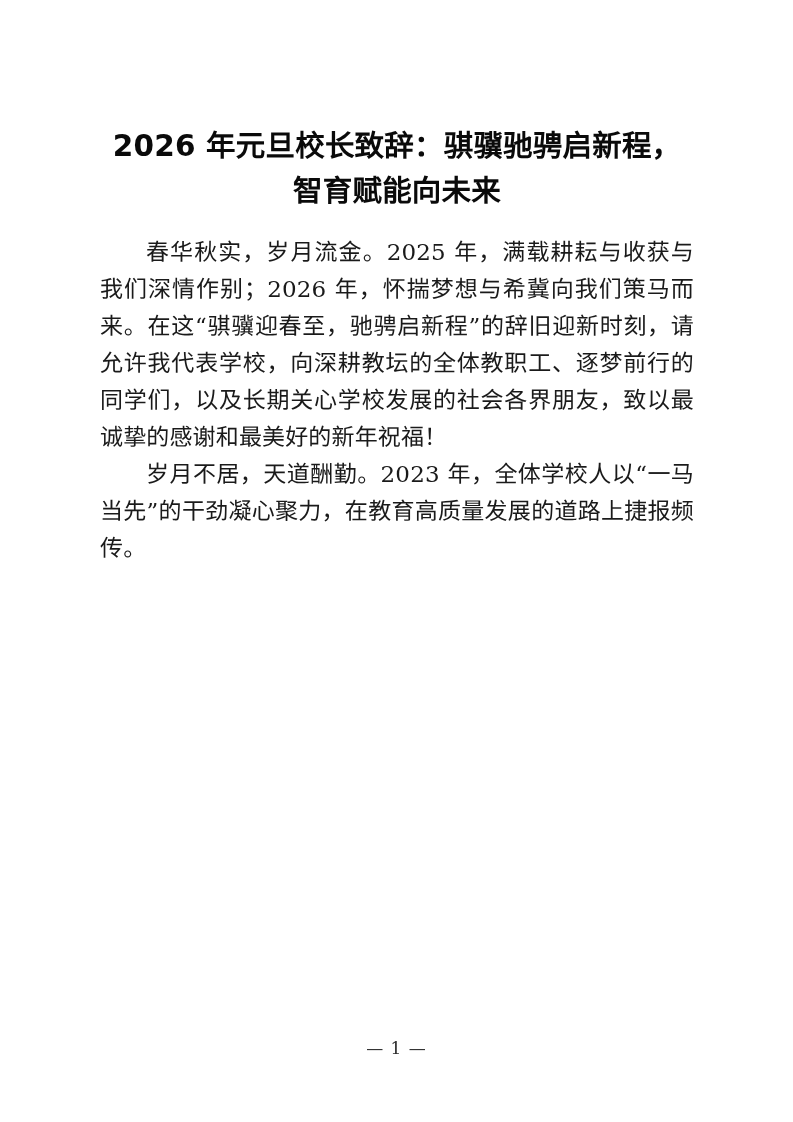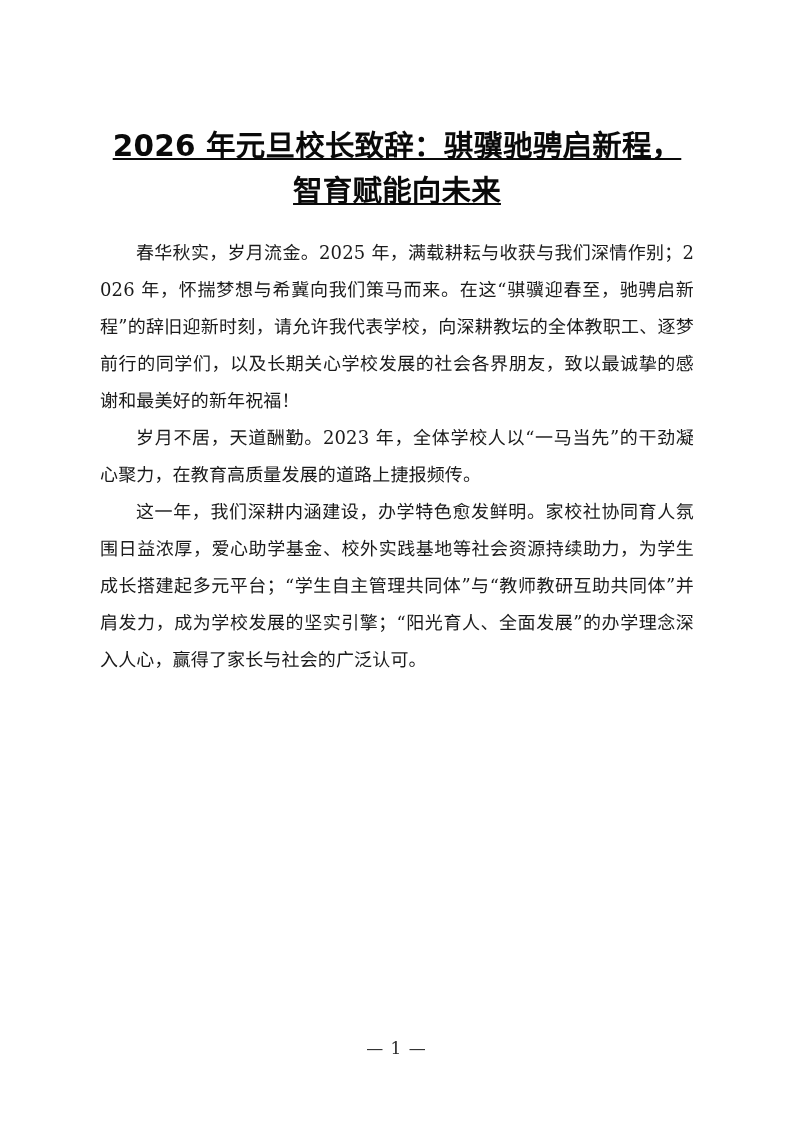--- a/index.html
+++ b/index.html
@@ -32,35 +32,34 @@
     top: 104px;
     width: 594px;
     text-align: center;
     font-family: "DejaVu Sans", "Liberation Sans", sans-serif;
     font-weight: 700;
     font-size: 29.5px;
     line-height: 45px;
     letter-spacing: 0.2px;
     color: #0a0a0a;
     white-space: pre-line;
-    text-decoration: underline;
   }
 
   
   .body-block {
     position: absolute;
     left: 100px;
     top: 234px;
     width: 594px;
   }
 
   .para {
     margin: 0;
     font-family: "DejaVu Serif", "Liberation Serif", serif;
-    font-size: 18px;
+    font-size: 23px;
     line-height: 37px;
     text-align: justify;
     text-justify: inter-character;
     text-indent: 2em;
     color: #1a1a1a;
     letter-spacing: 0.15px;
     word-break: break-all;
   }
 
   
@@ -81,18 +80,17 @@
 <body>
 
 <div class="page">
 
   <h1 class="doc-title">2026 年元旦校长致辞：骐骥驰骋启新程，
 智育赋能向未来</h1>
 
   <div class="body-block">
     <p class="para">春华秋实，岁月流金。2025 年，满载耕耘与收获与我们深情作别；2026 年，怀揣梦想与希冀向我们策马而来。在这“骐骥迎春至，驰骋启新程”的辞旧迎新时刻，请允许我代表学校，向深耕教坛的全体教职工、逐梦前行的同学们，以及长期关心学校发展的社会各界朋友，致以最诚挚的感谢和最美好的新年祝福！</p>
     <p class="para">岁月不居，天道酬勤。2023 年，全体学校人以“一马当先”的干劲凝心聚力，在教育高质量发展的道路上捷报频传。</p>
-    <p class="para">这一年，我们深耕内涵建设，办学特色愈发鲜明。家校社协同育人氛围日益浓厚，爱心助学基金、校外实践基地等社会资源持续助力，为学生成长搭建起多元平台；“学生自主管理共同体”与“教师教研互助共同体”并肩发力，成为学校发展的坚实引擎；“阳光育人、全面发展”的办学理念深入人心，赢得了家长与社会的广泛认可。</p>
   </div>
 
   <div class="page-number">— 1 —</div>
 
 </div>
 
 </body></html>

